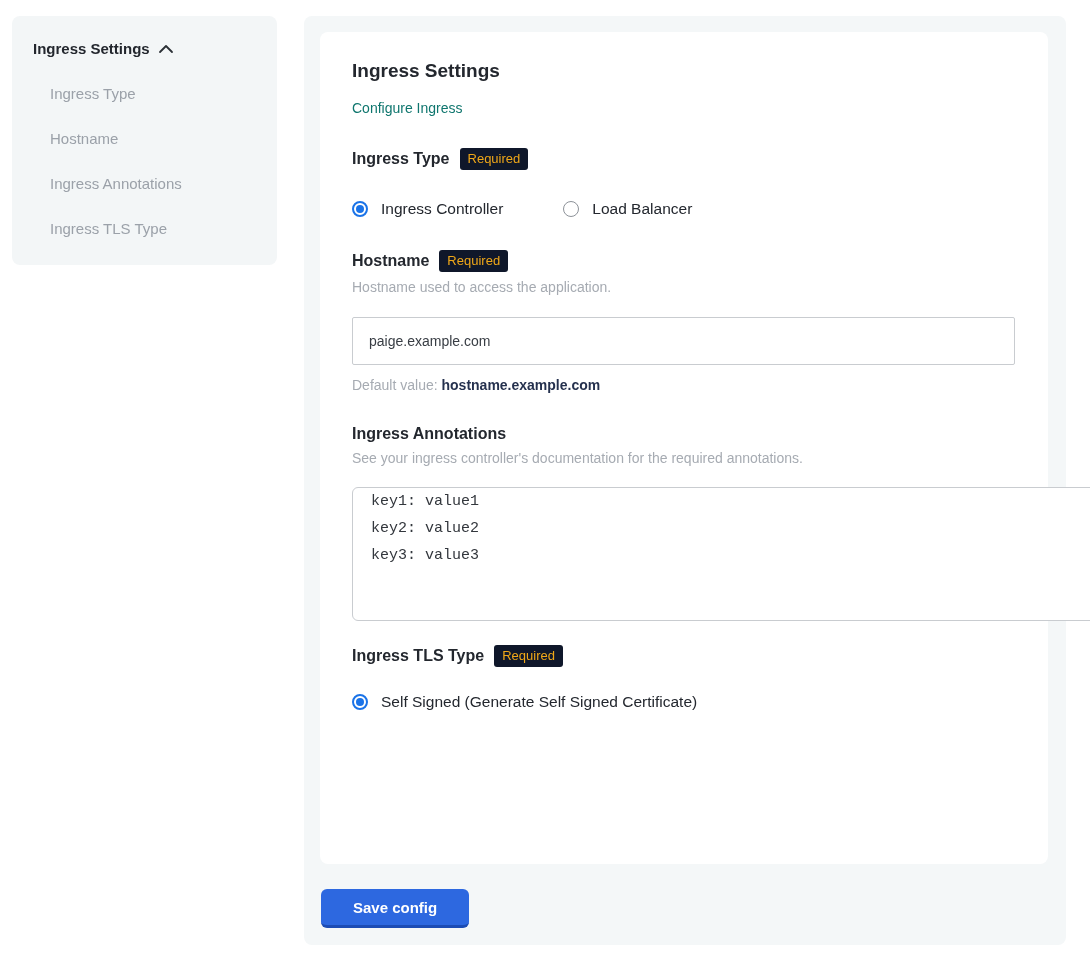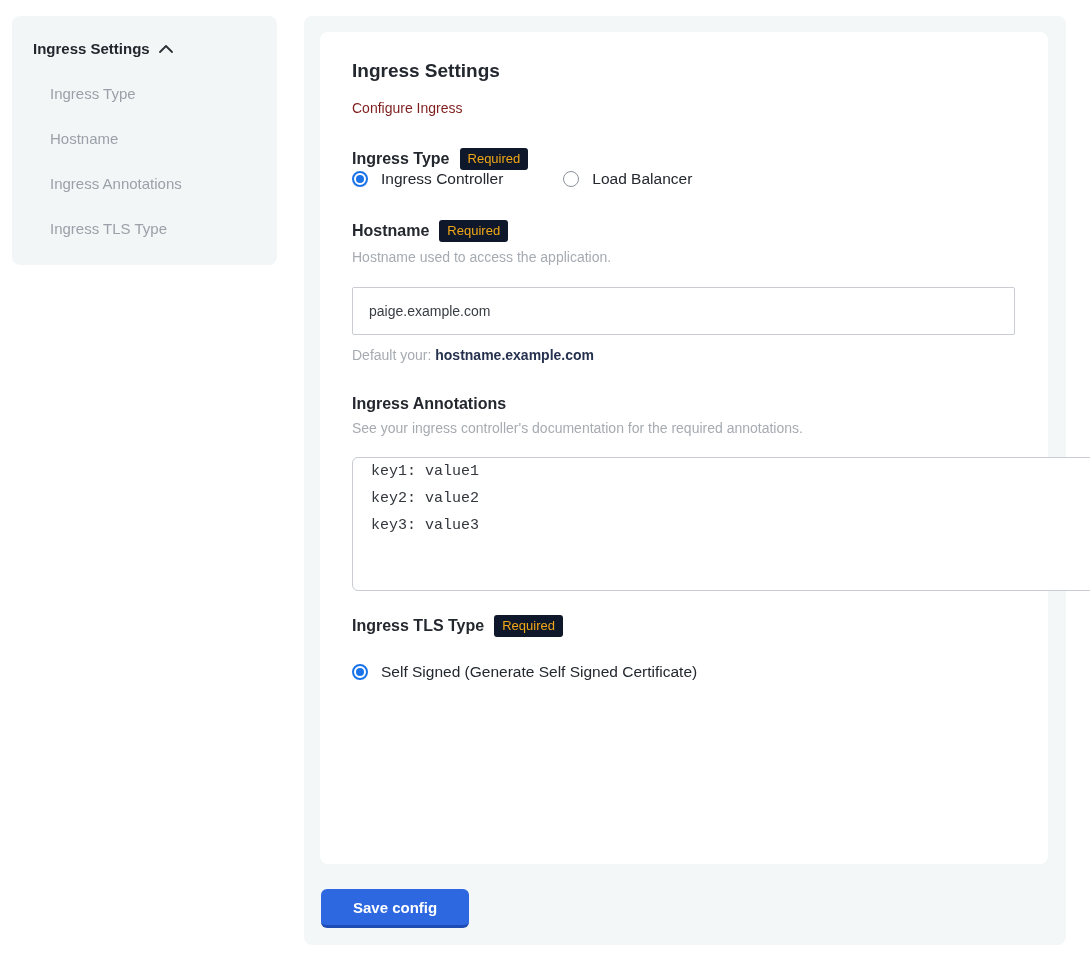--- a/index.html
+++ b/index.html
@@ -44,39 +44,39 @@
     border-radius: 8px;
     padding: 16px;
   }
   .card {
     background: #ffffff;
     border-radius: 8px;
     width: 728px; height: 832px;
     padding: 28px 32px;
   }
   .card-title { font-size: 19px; font-weight: 700; color: #23272e; }
-  .card-subtitle { font-size: 14px; color: #7f1d1d; margin-top: 18px; }
+  .card-subtitle { font-size: 14px; color: #0f766e; margin-top: 18px; }
 
   .section { margin-left: 0; }
   .field-head {
     display: flex; align-items: center; gap: 10px;
     margin-top: 32px;
   }
   .field-label { font-size: 16px; font-weight: 700; color: #23272e; }
   .badge {
     background: #0f172a;
     color: #efa718;
     font-size: 13px;
     padding: 3px 8px 4px;
     border-radius: 3px;
   }
   .field-desc { font-size: 14px; color: #a6abb2; margin-top: 7px; }
 
   
-  .radio-row { display: flex; align-items: center; gap: 16px; }
+  .radio-row { display: flex; align-items: center; gap: 16px; margin-top: 30px; }
   .radio-row.inline { gap: 60px; }
   .radio-option { display: flex; align-items: center; gap: 13px; cursor: pointer; }
   .radio {
     width: 16px; height: 16px;
     border-radius: 50%;
     border: 1px solid #8d9299;
     background: #ffffff;
     flex: 0 0 auto;
     position: relative;
   }
@@ -189,21 +189,21 @@
       </div>
     </section>
 
     <section class="section" style="margin-top:12px;">
       <div class="field-head">
         <span class="field-label">Hostname</span>
         <span class="badge">Required</span>
       </div>
       <p class="field-desc">Hostname used to access the application.</p>
       <input type="text" class="text-input" value="paige.example.com" style="">
-      <p class="default-hint"><span>Default your: </span><b>hostname.example.com</b></p>
+      <p class="default-hint"><span>Default value: </span><b>hostname.example.com</b></p>
     </section>
 
     <section class="section" style="margin-top:12px;">
       <div class="field-head">
         <span class="field-label">Ingress Annotations</span>
       </div>
       <p class="field-desc">See your ingress controller's documentation for the required annotations.</p>
       <textarea class="annotations-textarea" spellcheck="false" style="">key1: value1
 key2: value2
 key3: value3</textarea>

